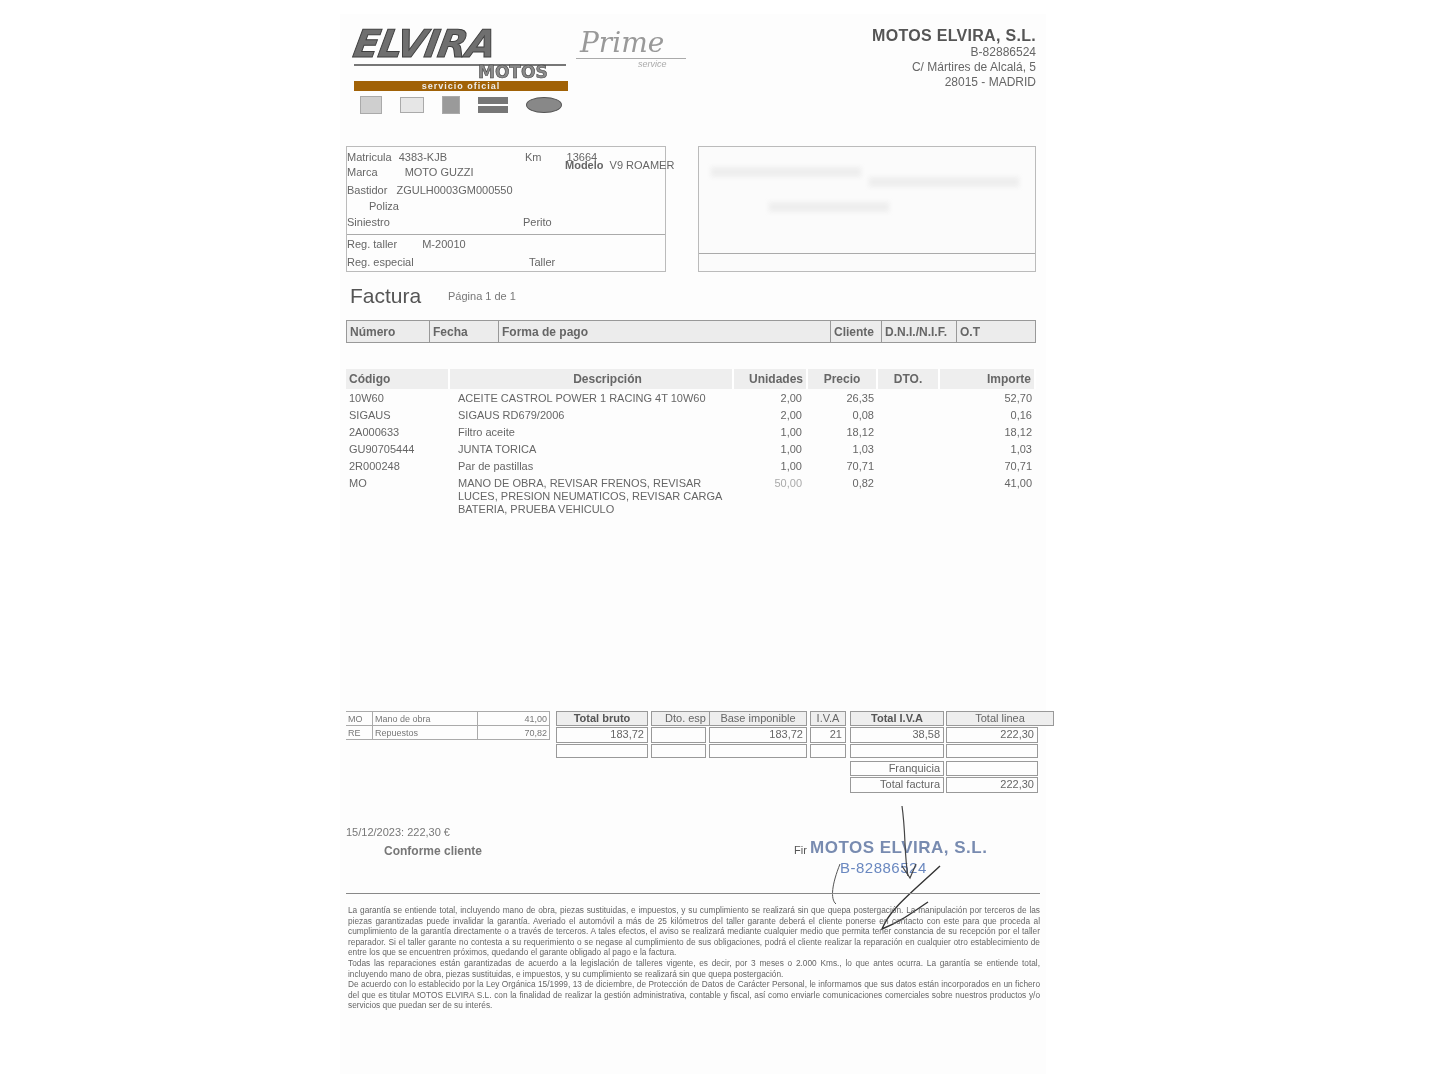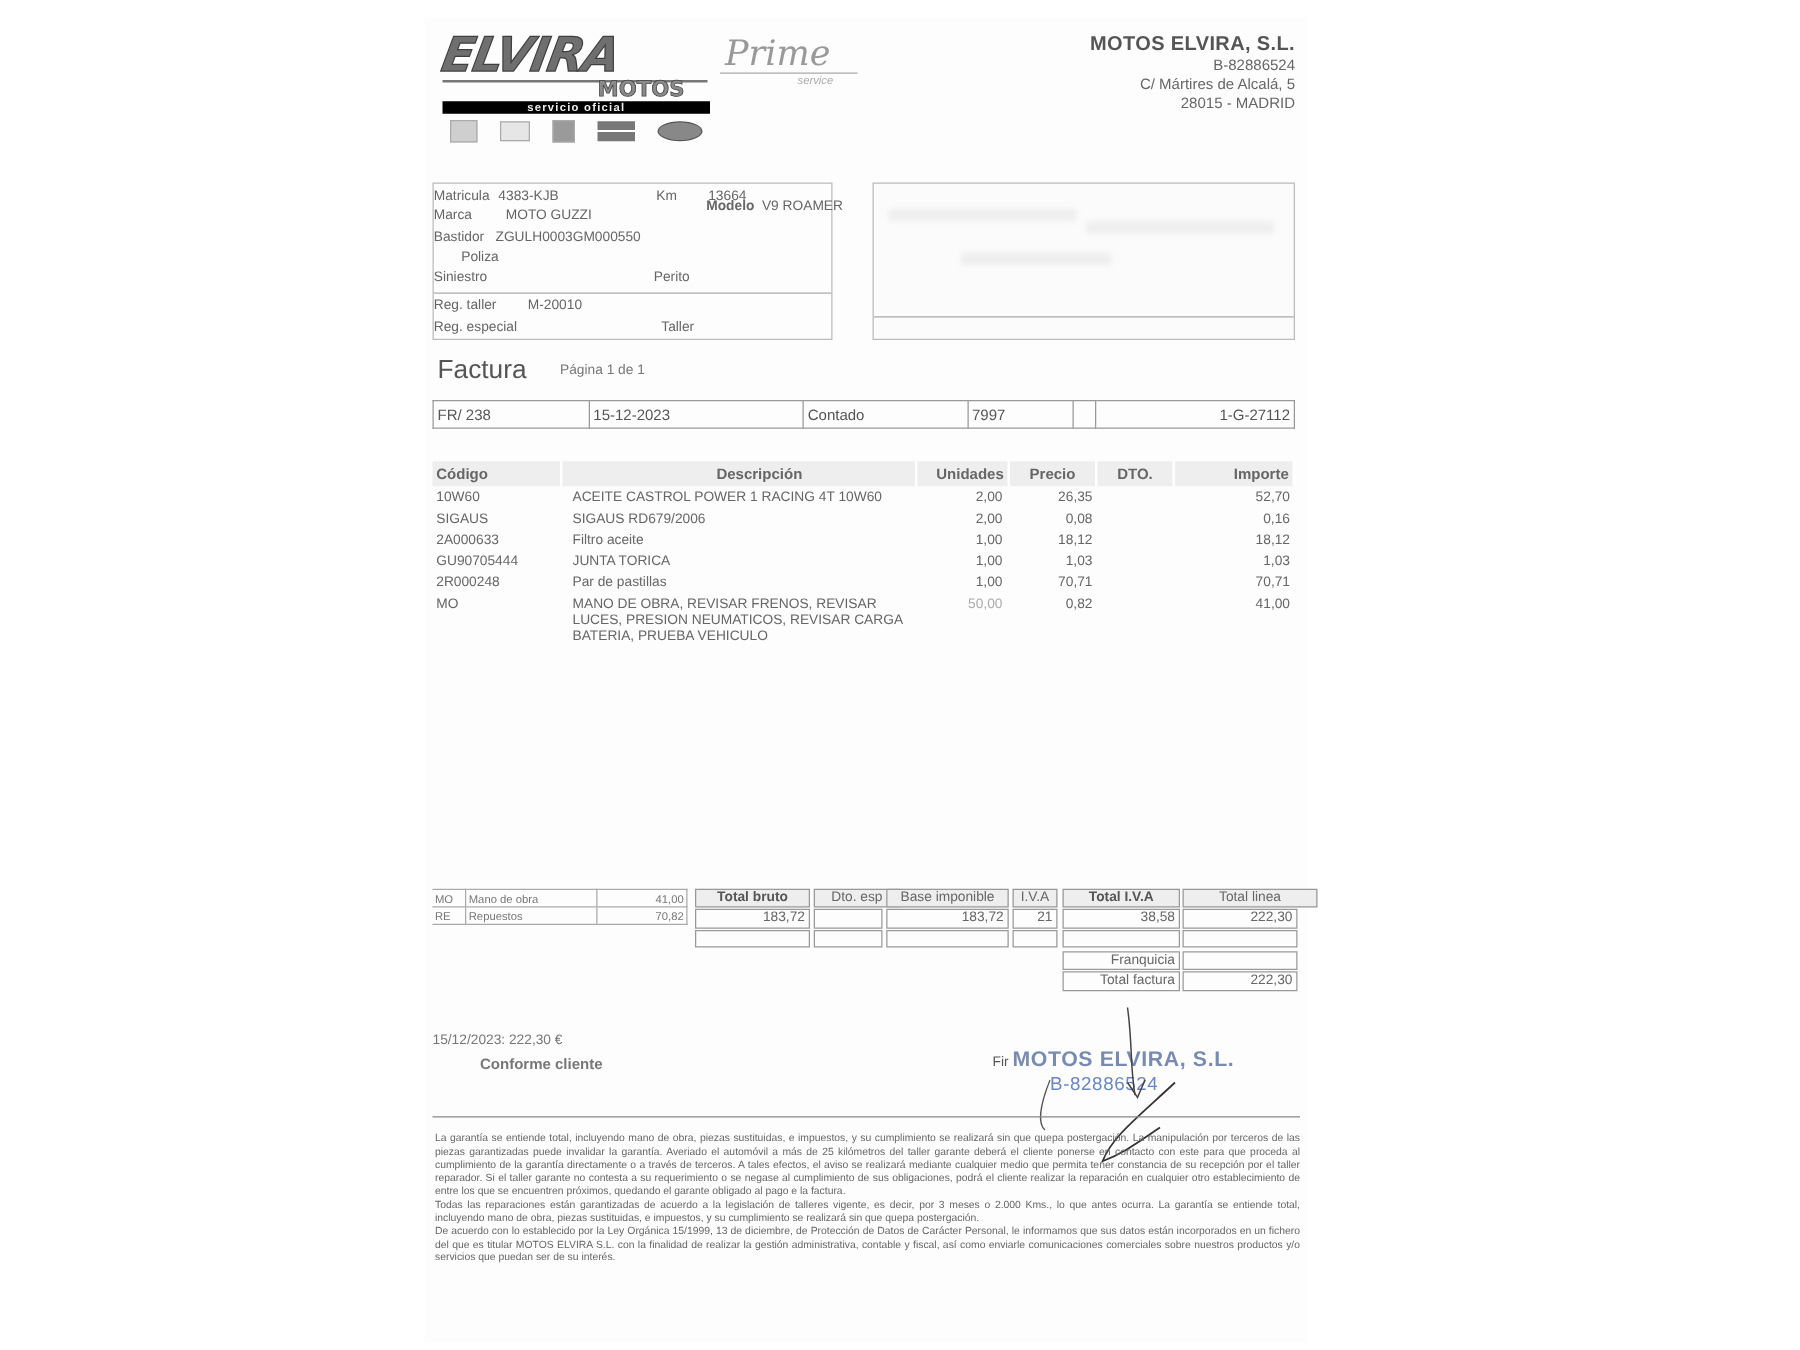--- a/index.html
+++ b/index.html
@@ -8,21 +8,21 @@
   .page { position:absolute; left:340px; top:14px; width:706px; height:1060px; background:#fdfdfd; }
   .abs { position:absolute; }
 
   
   .logo-word { position:absolute; left:14px; top:10px; font-family:"DejaVu Sans", sans-serif; font-weight:bold;
                font-style:italic; font-size:38px; letter-spacing:-1px; color:#6f6f6f;
                -webkit-text-stroke:1px #3f3f3f; transform:skewX(-10deg); line-height:40px; }
   .logo-line { position:absolute; left:14px; top:50px; width:212px; height:2px; background:#777; }
   .logo-motos { position:absolute; left:138px; top:48px; font-family:"DejaVu Sans", sans-serif; font-weight:bold;
                 font-size:17px; color:#8a8a8a; -webkit-text-stroke:0.6px #444; letter-spacing:0px; }
-  .logo-bar { position:absolute; left:14px; top:67px; width:214px; height:10px; background:#000000;
+  .logo-bar { position:absolute; left:14px; top:67px; width:214px; height:10px; background:#a16207;
               color:#eee; font-size:9px; font-weight:bold; line-height:10px; text-align:center; letter-spacing:1px; }
   .brand-logos { position:absolute; left:20px; top:82px; display:flex; gap:18px; align-items:center; }
   .brand-logo { width:20px; height:16px; background:#cfcfcf; border:1px solid #aaa; }
   .brand-logo.small { width:22px; height:14px; background:#e6e6e6; }
   .brand-logo.dark { width:16px; height:16px; background:#9a9a9a; }
   .brand-logo.twin { width:30px; height:16px; background:linear-gradient(#777 0 45%, #fff 45% 55%, #777 55%); border:none; }
   .brand-logo.oval { width:34px; height:14px; border-radius:50%; background:#888; border:1px solid #555; }
   .prime { position:absolute; left:240px; top:12px; font-family:"DejaVu Serif", serif; font-style:italic;
            font-size:28px; color:#999; }
   .prime-line { position:absolute; left:236px; top:44px; width:110px; height:1px; background:#aaa; }
@@ -146,27 +146,27 @@
     <div class="blur" style="left:170px;top:30px;width:150px;height:10px;"></div>
     <div class="blur" style="left:70px;top:55px;width:120px;height:10px;"></div>
     <div class="vdiv" style="top:106px;"></div>
   </div>
 
   <div class="title">Factura</div>
   <div class="pageinfo">Página 1 de 1</div>
 
   <table class="hdr-table">
     <tbody>
-    <tr>
-      <td>FR/ 238</td>
-      <td>15-12-2023</td>
-      <td>Contado</td>
-      <td>7997</td>
-      <td></td>
-      <td style="text-align:right;">1-G-27112</td>
+        <tr>
+      <th style="width:76px;">Número</th>
+      <th style="width:62px;">Fecha</th>
+      <th style="width:325px;">Forma de pago</th>
+      <th style="width:44px;">Cliente</th>
+      <th style="width:68px;">D.N.I./N.I.F.</th>
+      <th>O.T</th>
     </tr>
   </tbody>
     </table>
 
   <div class="items-head">
     <div style="width:104px;">Código</div>
     <div style="width:284px;text-align:center;padding-left:36px;">Descripción</div>
     <div style="width:74px;text-align:right;">Unidades</div>
     <div style="width:70px;text-align:center;">Precio</div>
     <div style="width:62px;text-align:center;">DTO.</div>

